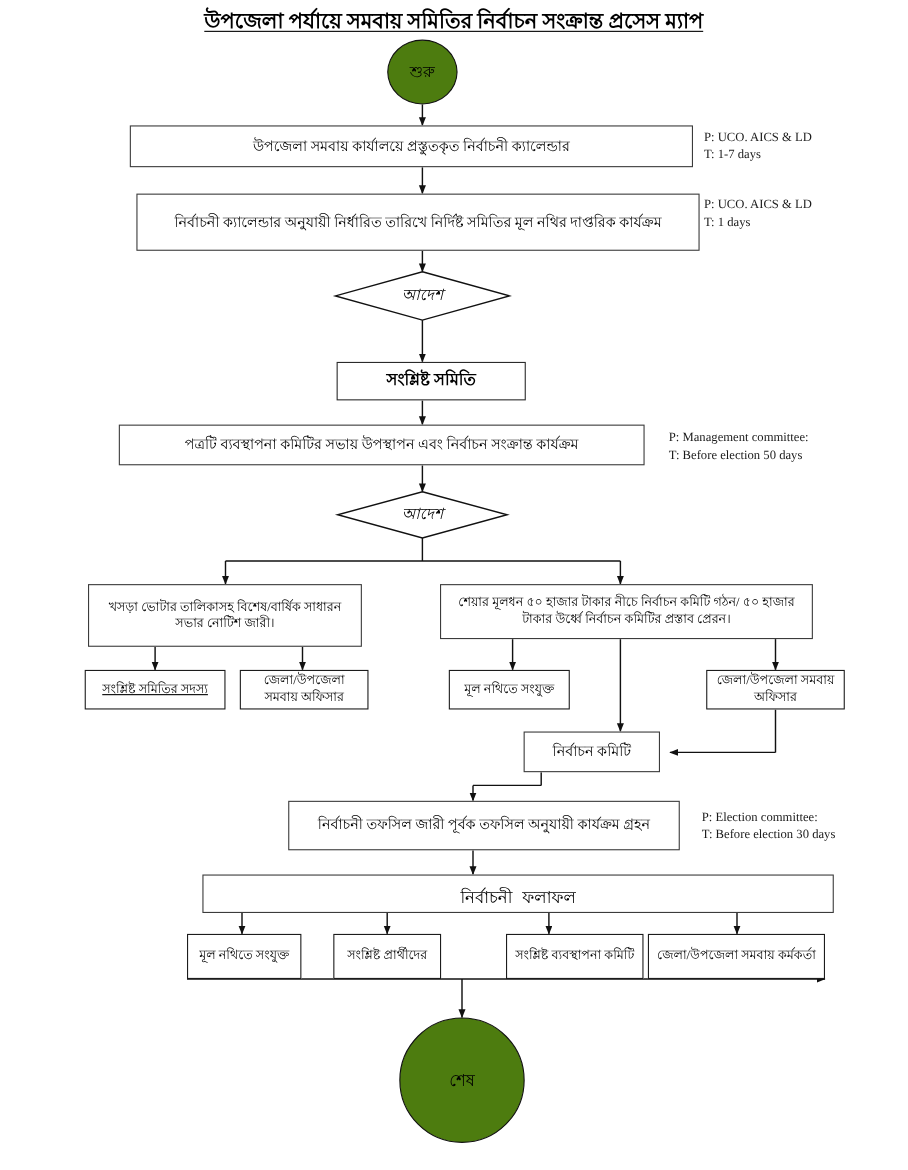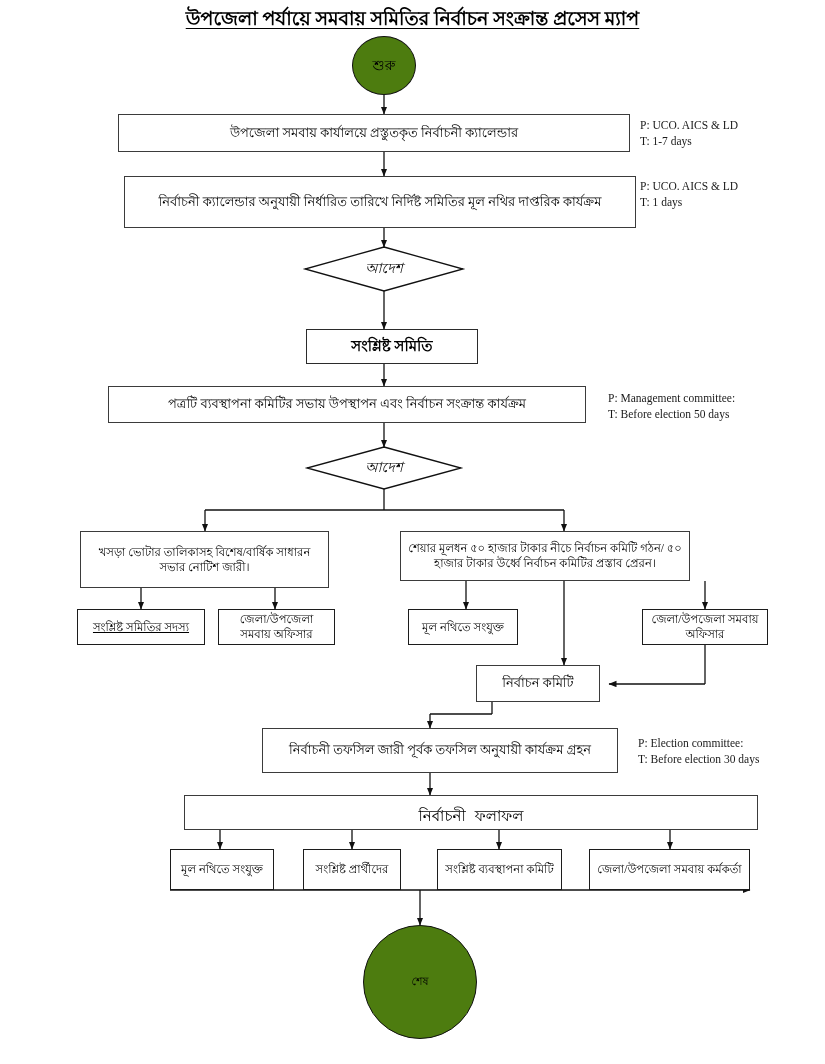--- a/index.html
+++ b/index.html
@@ -198,21 +198,21 @@
 T: Before election 50 days</div>
 
   <div class="diamond-label" style="left:307px; top:447px; width:154px; height:42px;">
     <span>আদেশ</span>
   </div>
 
   <div class="node small" style="left:80px; top:531px; width:249px; height:57px;">
     <span>খসড়া ভোটার তালিকাসহ বিশেষ/বার্ষিক সাধারন সভার নোটিশ জারী।</span>
   </div>
 
-  <div class="node small" style="left:400px; top:531px; width:290px; height:50px;">
+  <div class="node small" style="left:400px; top:531px; width:339px; height:50px;">
     <span>শেয়ার মূলধন ৫০ হাজার টাকার নীচে নির্বাচন কমিটি গঠন/ ৫০ হাজার টাকার উর্ধ্বে নির্বাচন কমিটির প্রস্তাব প্রেরন।</span>
   </div>
 
   <div class="node small thin" style="left:77px; top:609px; width:128px; height:36px;text-decoration:underline;">
     <span>সংশ্লিষ্ট সমিতির সদস্য</span>
   </div>
 
   <div class="node small thin" style="left:218px; top:609px; width:117px; height:36px;">
     <span>জেলা/উপজেলা সমবায় অফিসার</span>
   </div>
@@ -240,25 +240,25 @@
   </div>
 
   <div class="node small thin" style="left:170px; top:849px; width:104px; height:41px;">
     <span>মূল নথিতে সংযুক্ত</span>
   </div>
 
   <div class="node small thin" style="left:303px; top:849px; width:98px; height:41px;">
     <span>সংশ্লিষ্ট প্রার্থীদের</span>
   </div>
 
-  <div class="node small thin" style="left:437px; top:849px; width:125px; height:41px;">
+  <div class="node small thin" style="left:460px; top:849px; width:125px; height:41px;">
     <span>সংশ্লিষ্ট ব্যবস্থাপনা কমিটি</span>
   </div>
 
   <div class="node small thin" style="left:589px; top:849px; width:161px; height:41px;">
     <span>জেলা/উপজেলা সমবায় কর্মকর্তা</span>
   </div>
 
-  <div class="terminator" style="left:363px; top:925px; width:114px; height:114px; font-size:11px;">
+  <div class="terminator" style="left:363px; top:925px; width:114px; height:114px; font-size:15px;">
     <span>শেষ</span>
   </div>
 
 </div>
 
 </body></html>

